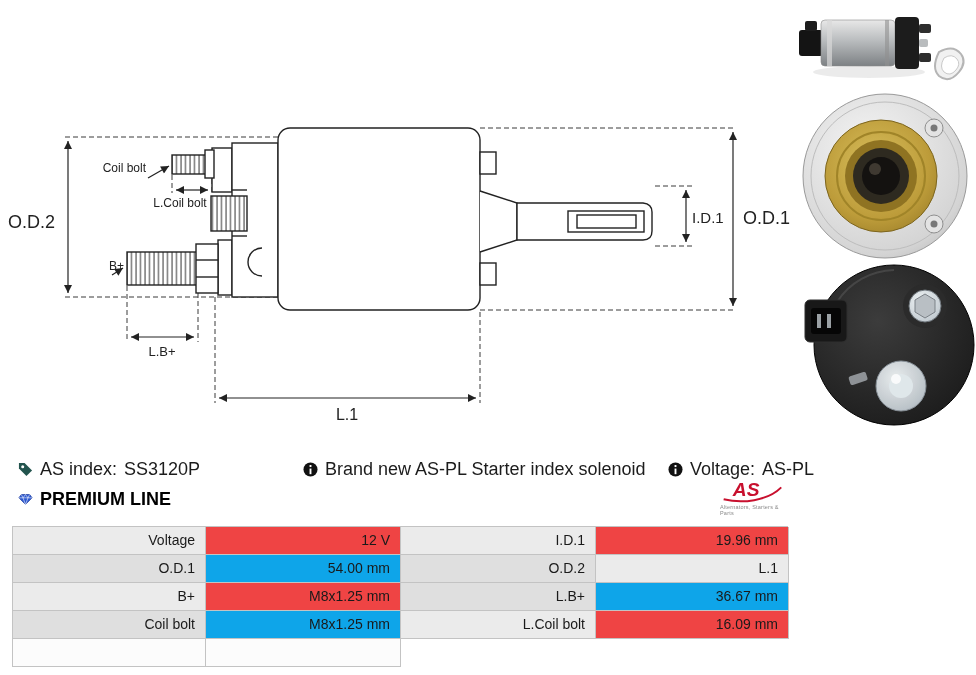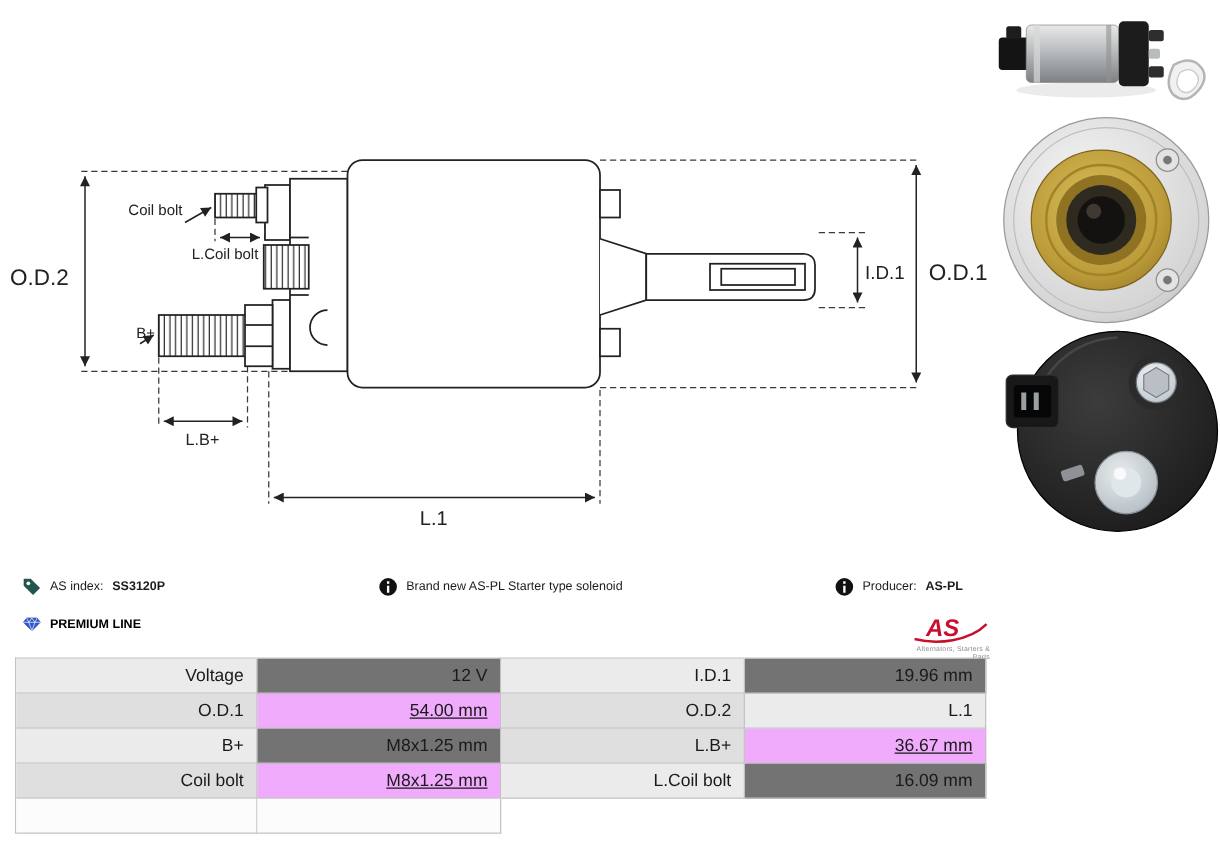--- a/index.html
+++ b/index.html
@@ -3,38 +3,38 @@
 <meta charset="utf-8">
 <style>
   * { margin:0; padding:0; box-sizing:border-box; }
   html,body { background:#fff; }
   body { width:976px; height:675px; font-family:"Liberation Sans", sans-serif; }
   #stage { position:relative; width:976px; height:675px; background:#fff; overflow:hidden; }
   .abs { position:absolute; }
 
   
   .info-item { position:absolute; display:flex; align-items:center; gap:7px;
-               font-size:10px; color:#1c1c1c; height:20px; white-space:nowrap; }
+               font-size:18px; color:#1c1c1c; height:20px; white-space:nowrap; }
   .ic { width:15px; height:15px; flex:0 0 auto; }
-  .b { font-weight:bold; }
+  .b { font-weight:normal; }
   .premium-text { color:#000000; font-weight:bold; }
 
   
-  #brand-logo { position:absolute; left:720px; top:479px; width:72px; text-align:right;margin-top:12px; }
+  #brand-logo { position:absolute; left:720px; top:479px; width:72px; text-align:left; }
   .logo-tag { font-size:5.5px; color:#8a8a8a; margin-top:-3px; letter-spacing:.2px; }
 
   
   #spec-table { position:absolute; left:12px; top:526px; width:776px;
                 display:grid; grid-template-columns:193px 195px 195px 193px;
                 border-top:1px solid #c3c3c3; border-left:1px solid #c3c3c3; }
   .cell { height:28px; line-height:27px; text-align:right; padding-right:10px;
           font-size:14px; color:#1a1a1a;
           border-right:1px solid #c3c3c3; border-bottom:1px solid #c3c3c3;padding-left:48px; }
-  .lab-o { background:#ebebeb; } .val-o { background:#737373; }
-  .lab-e { background:#dfdfdf; } .val-e { background:#f0abfc;text-decoration:underline; }
+  .lab-o { background:#ebebeb; } .val-o { background:#ef4444; }
+  .lab-e { background:#dfdfdf; } .val-e { background:#0ea5e9; }
   .blank { background:#fcfcfc; }
 
   .photo { position:absolute; }
 </style>
 </head>
 <body>
 
 <div id="stage">
 
   <svg class="abs" style="left:0;top:0" width="790" height="445" viewBox="0 0 790 445">
@@ -201,30 +201,30 @@
     <span>AS index:</span>
     <span class="b">SS3120P</span>
   </div>
 
   <div class="info-item" style="left:303px;top:459px">
     <svg class="ic" viewBox="0 0 16 16">
       <circle cx="8" cy="8" r="7.5" fill="#111"></circle>
       <rect x="7" y="7" width="2" height="6" fill="#fff"></rect>
       <rect x="7" y="3.2" width="2" height="2.2" fill="#fff"></rect>
     </svg>
-    <span>Brand new AS-PL Starter type solenoid</span>
+    <span>Brand new AS-PL Starter index solenoid</span>
   </div>
 
   <div class="info-item" style="left:668px;top:459px">
     <svg class="ic" viewBox="0 0 16 16">
       <circle cx="8" cy="8" r="7.5" fill="#111"></circle>
       <rect x="7" y="7" width="2" height="6" fill="#fff"></rect>
       <rect x="7" y="3.2" width="2" height="2.2" fill="#fff"></rect>
     </svg>
-    <span>Producer:</span>
+    <span>Voltage:</span>
     <span class="b">AS-PL</span>
   </div>
 
   <div class="info-item" style="left:18px;top:489px">
     <svg class="ic" viewBox="0 0 18 14">
       <path d="M4,1 h10 l3,4 -8,8 -8,-8 z" fill="#2b57d0" stroke="#1a3a9c" stroke-width="0.8"></path>
       <path d="M4,1 l2,4 3,-4 3,4 2,-4 M1,5 h16 M6,5 l3,8 3,-8" stroke="#fff" stroke-width="0.7" fill="none"></path>
     </svg>
     <span class="premium-text">PREMIUM LINE</span>
   </div>

